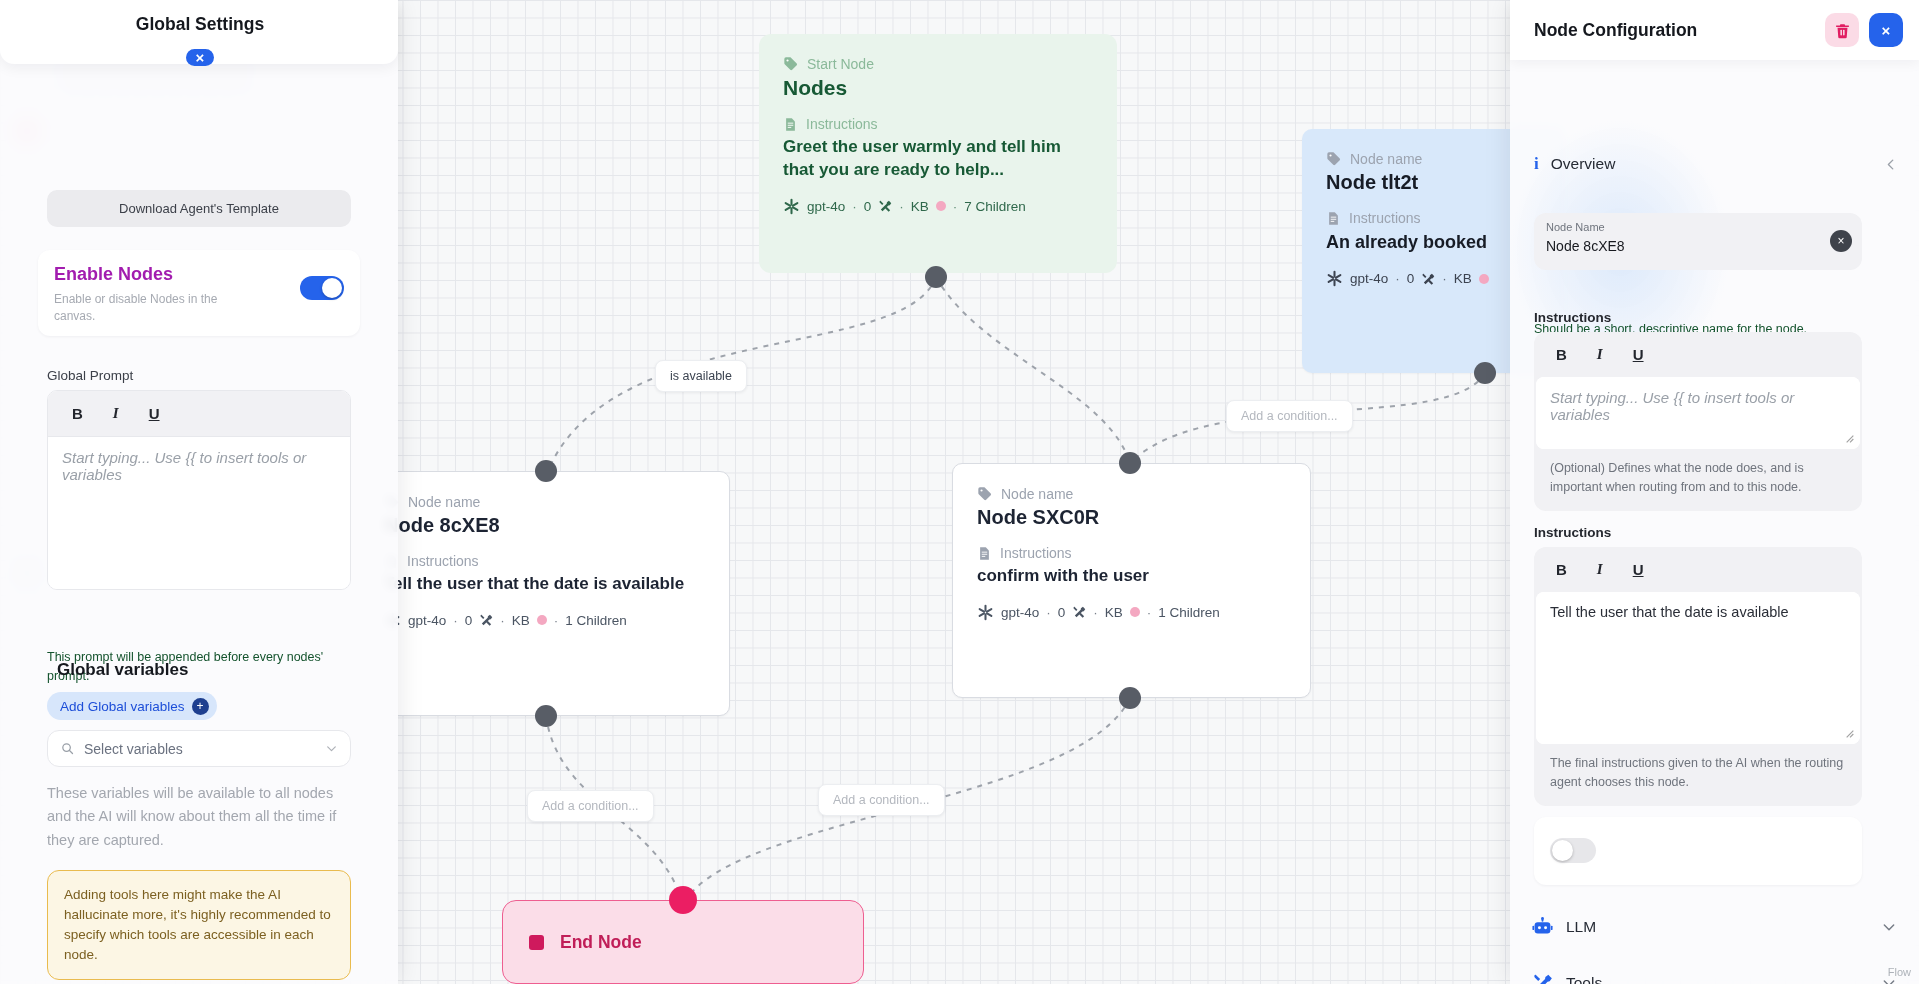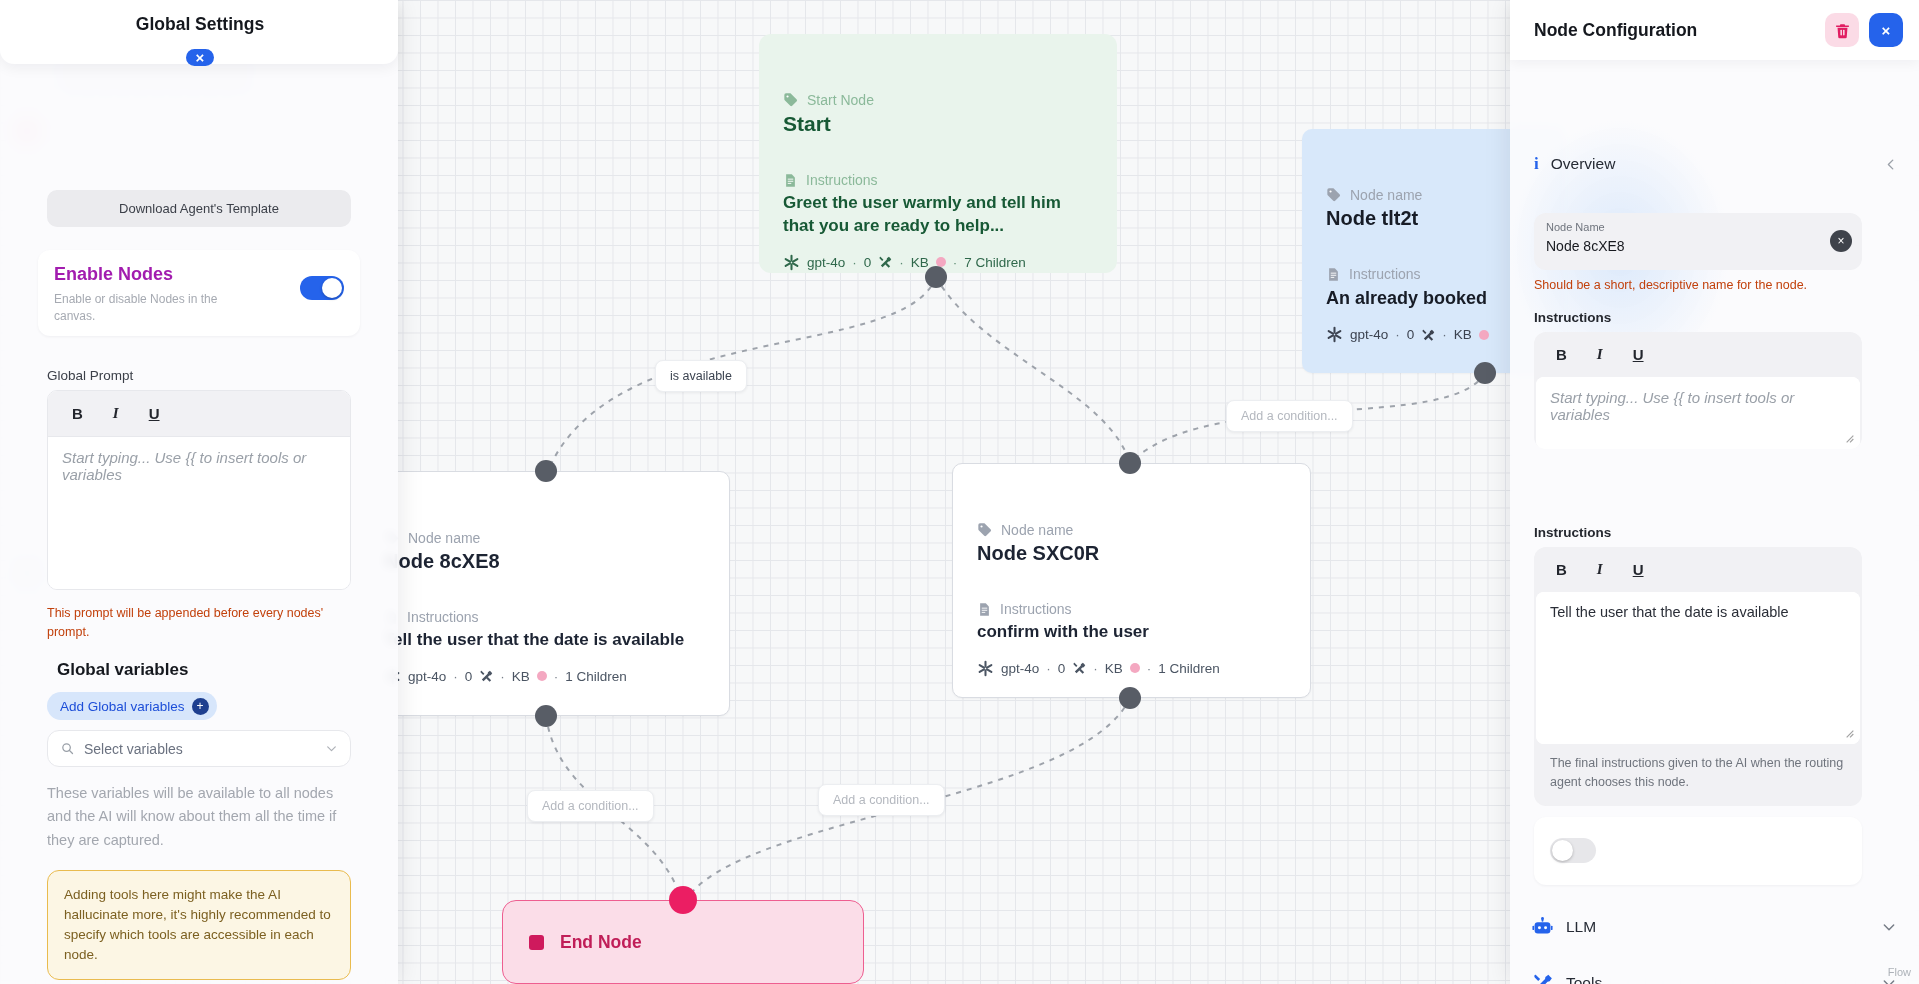--- a/index.html
+++ b/index.html
@@ -9,21 +9,21 @@
   
   .canvas { position:absolute; inset:0;
     background-color:#f7f8f9;
     background-image:linear-gradient(#e5e7eb 1px, transparent 1px),
                      linear-gradient(90deg,#e5e7eb 1px, transparent 1px);
     background-size:17.5px 17.5px; }
   .edges { position:absolute; inset:0; width:100%; height:100%; z-index:1; }
   .edges path { fill:none; stroke:#8e949d; stroke-width:2; stroke-dasharray:5 6; opacity:.85; }
 
   .node { position:absolute; z-index:2; border-radius:10px; padding:22px 24px; }
-  .node .tag-row { display:flex; align-items:center; gap:8px; font-size:14px;margin-top:36px; }
+  .node .tag-row { display:flex; align-items:center; gap:8px; font-size:14px; }
   .node .title { font-size:21px; font-weight:700; margin:4px 0 16px; }
   .node .instr { font-size:17px; font-weight:700; line-height:1.35; margin:4px 0 16px; }
   .node .meta { display:flex; align-items:center; gap:7px; font-size:13.5px; }
   .muted-label { color:#9ca3af; }
 
   .node-start { left:759px; top:34px; width:358px; height:239px; background:#e9f4ec; border-radius:12px; }
   .node-start .tag-row { color:#8bb99a; }
   .node-start .title { color:#175935; }
   .node-start .instr { color:#175935; }
   .node-start .meta { color:#2f684b; }
@@ -65,21 +65,21 @@
   .btn-blue { background:#2563eb; color:#fff; border-radius:9px; font-size:15px; font-weight:700; }
   .rte { border-radius:12px; overflow:hidden; }
   .rte-toolbar { background:#f1f1f4; display:flex; align-items:center; gap:30px; padding:14px 20px; }
   .rte-toolbar .tb { background:none; border:none; cursor:pointer; color:#23262d; font-size:15px; line-height:1; }
   .tb-b { font-weight:800; }
   .tb-i { font-style:italic; font-weight:700; font-family:"Liberation Serif", serif; }
   .tb-u { text-decoration:underline; font-weight:600; }
   textarea.rte-body { display:block; width:100%; border:none; outline:none; resize:none; background:#fff; font-family:"Liberation Sans", sans-serif; font-size:14.5px; color:#2a2e37; padding:12px 14px; }
   textarea.rte-body::placeholder { color:#9aa0a8; font-style:italic; font-size:15px; }
   .resize-glyph { position:absolute; right:5px; bottom:5px; width:10px; height:10px; opacity:.55; }
-  .helper { color:#c2410c; font-size:12.5px; line-height:1.5; }
+  .helper { color:#14532d; font-size:12.5px; line-height:1.5;margin-top:44px; }
 
   .toggle { position:relative; border-radius:999px; cursor:pointer; }
   .toggle .knob { position:absolute; top:2px; background:#fff; border-radius:50%; box-shadow:0 1px 3px rgba(0,0,0,.25); }
   .toggle.on { background:#2563eb; }
   .toggle.on .knob { right:2px; }
   .toggle.off { background:#e7e7ea; }
   .toggle.off .knob { left:2px; }
 
   .chev { display:inline-block; }
 
@@ -217,21 +217,21 @@
   <div class="blob" style="left:60px;top:52px;width:190px;height:40px;border-radius:10px;background:#e8e9ee;opacity:.9"></div>
   <div class="blob" style="left:14px;top:560px;width:26px;height:26px;border-radius:50%;background:#dadce2;opacity:.8"></div>
 
   <div class="node node-start">
     <div class="tag-row">
         <svg width="16" height="16" viewBox="0 0 24 24" fill="#8bb99a">
           <use href="#i-tag"></use>
         </svg>
         <span>Start Node</span>
       </div>
-    <div class="title">Start</div>
+    <div class="title">Nodes</div>
     <div class="tag-row">
         <svg width="15" height="15" viewBox="0 0 24 24" fill="#8bb99a">
           <use href="#i-doc"></use>
         </svg>
         <span>Instructions</span>
       </div>
     <div class="instr">Greet the user warmly and tell him that you are ready to help...</div>
     <div class="meta">
       <svg width="17" height="17" viewBox="0 0 24 24" fill="#2f684b">
           <use href="#i-openai"></use>
@@ -456,20 +456,21 @@
         <button class="tb tb-b">B</button>
         <button class="tb tb-i">I</button>
         <button class="tb tb-u">U</button>
       </div>
       <div class="rte-white">
         <textarea class="rte-body" style="height: 72px; border-radius: 8px;" placeholder="Start typing... Use {{ to insert tools or variables"></textarea>
         <svg class="resize-glyph" width="10" height="10" viewBox="0 0 12 12">
             <use href="#i-resize"></use>
           </svg>
       </div>
+      <div class="rte-inner-helper">(Optional) Defines what the node does, and is important when routing from and to this node.</div>
     </div>
 
     <div class="sec-label instr-label">Instructions</div>
     <div class="rte instr-editor">
       <div class="rte-toolbar">
         <button class="tb tb-b">B</button>
         <button class="tb tb-i">I</button>
         <button class="tb tb-u">U</button>
       </div>
       <div class="rte-white">

